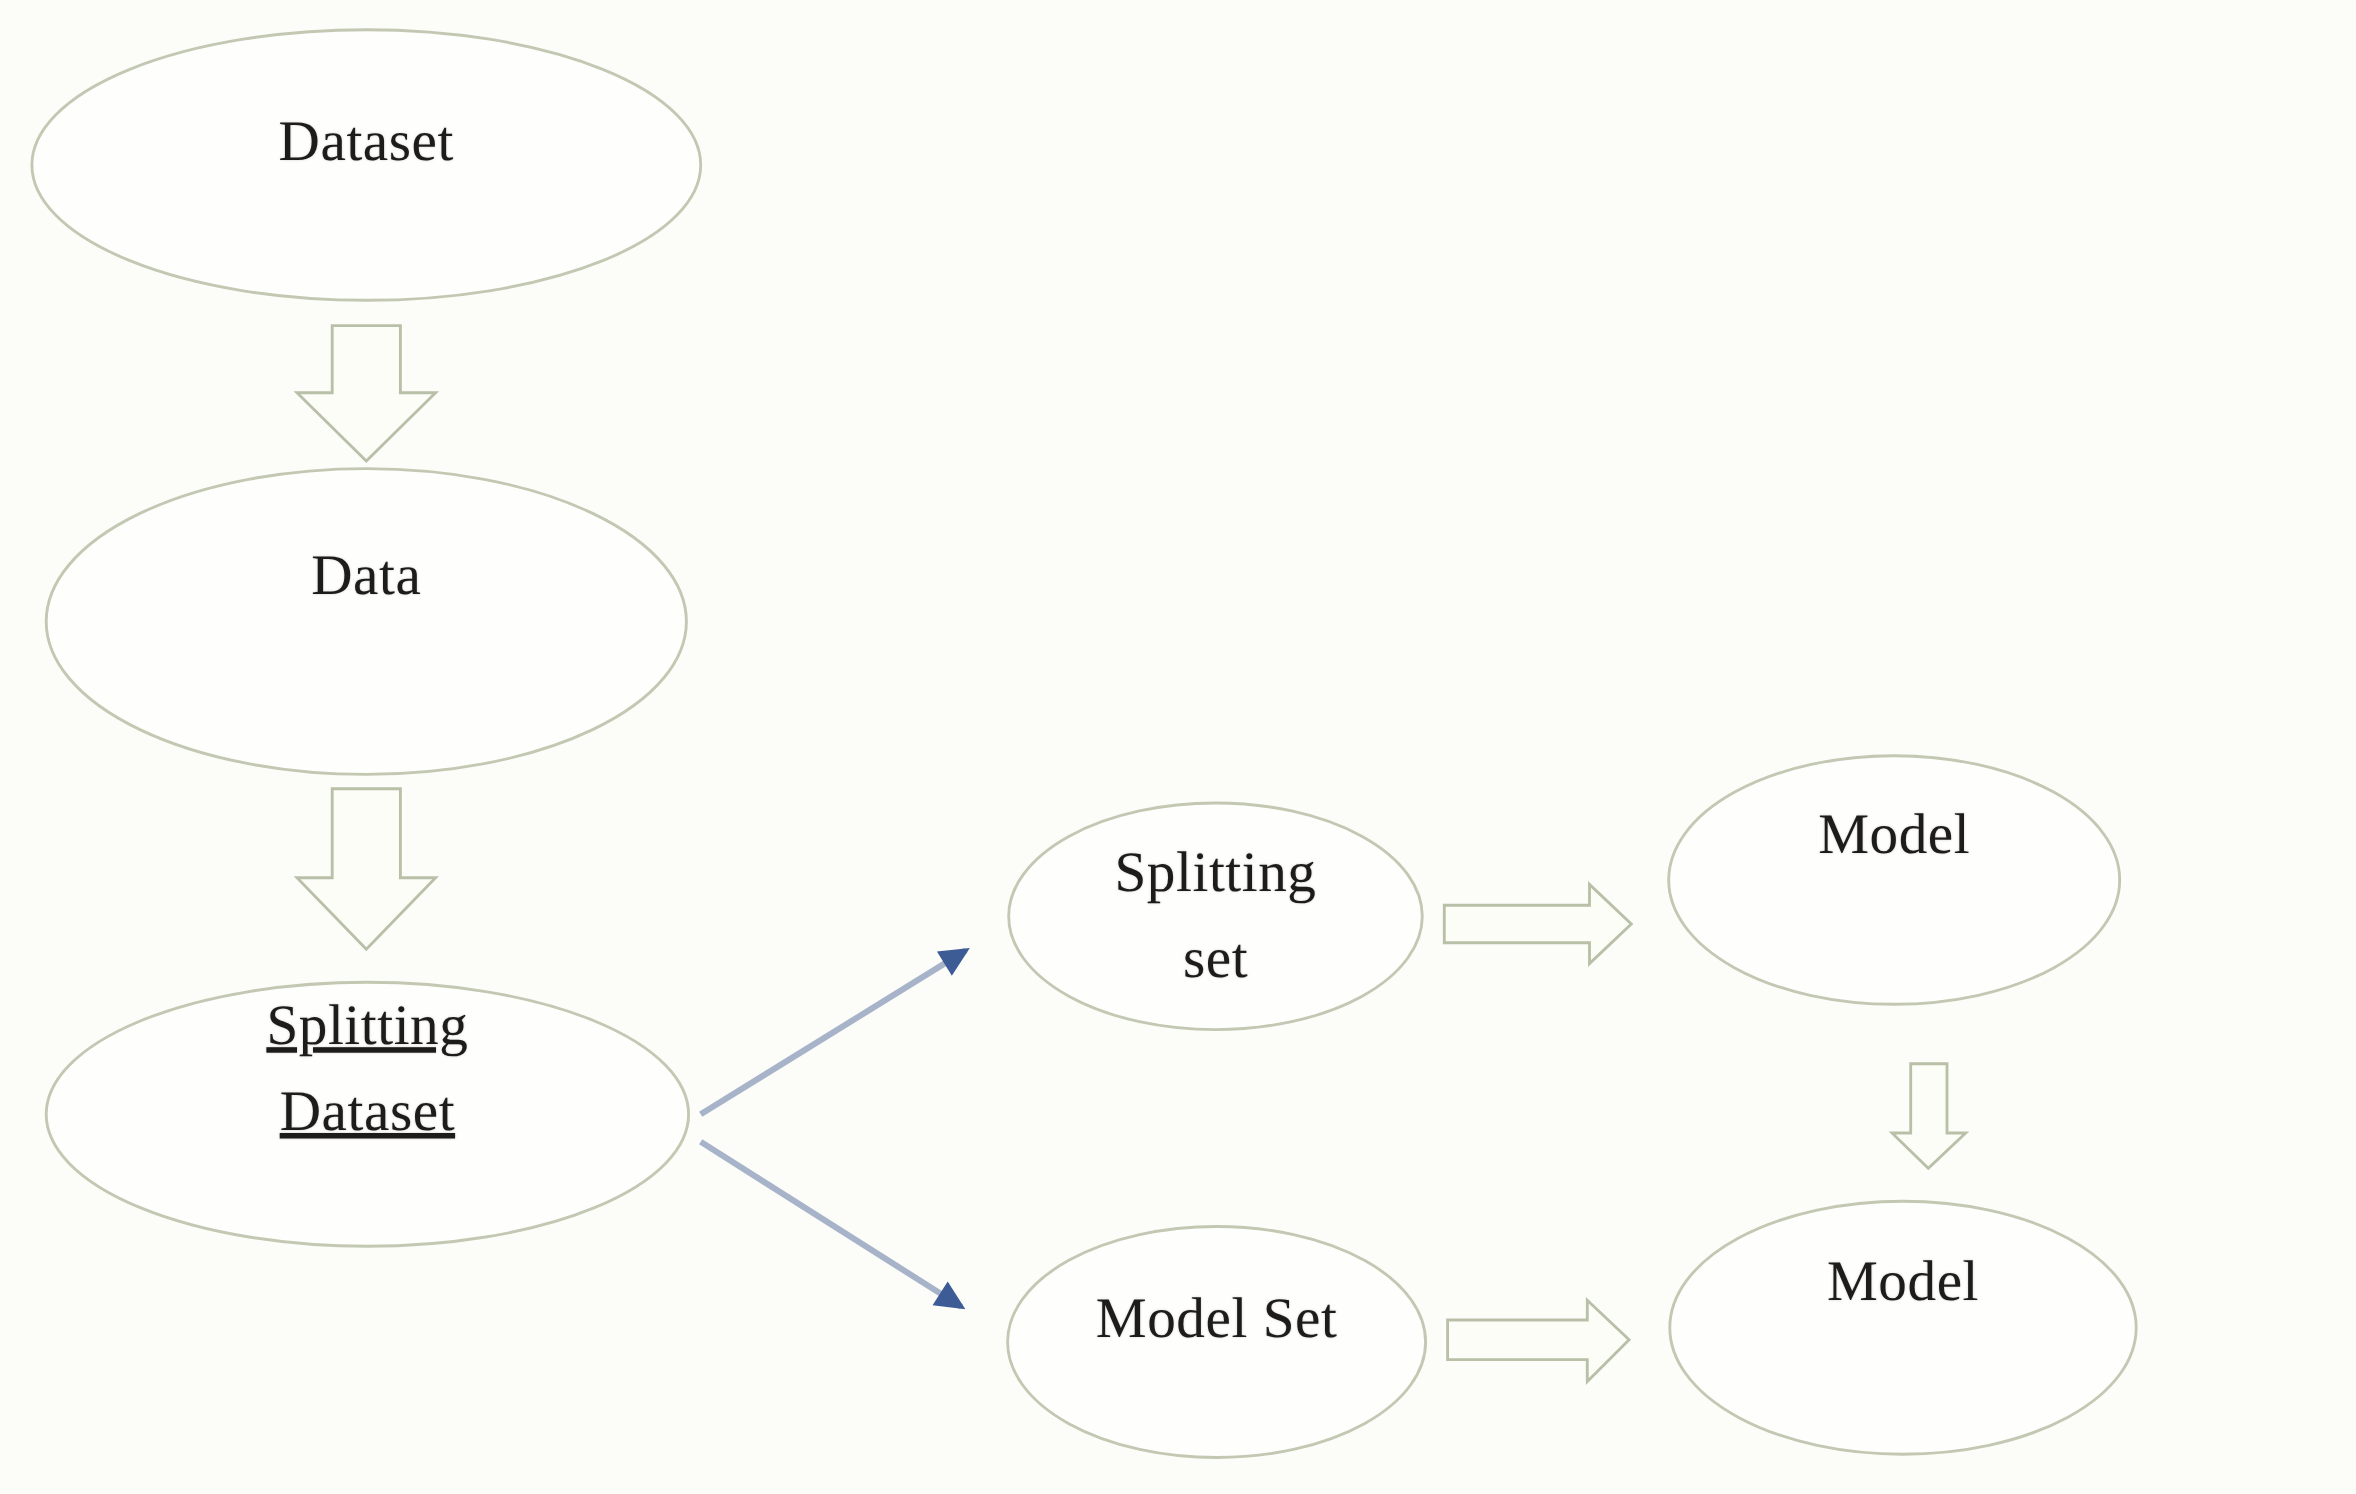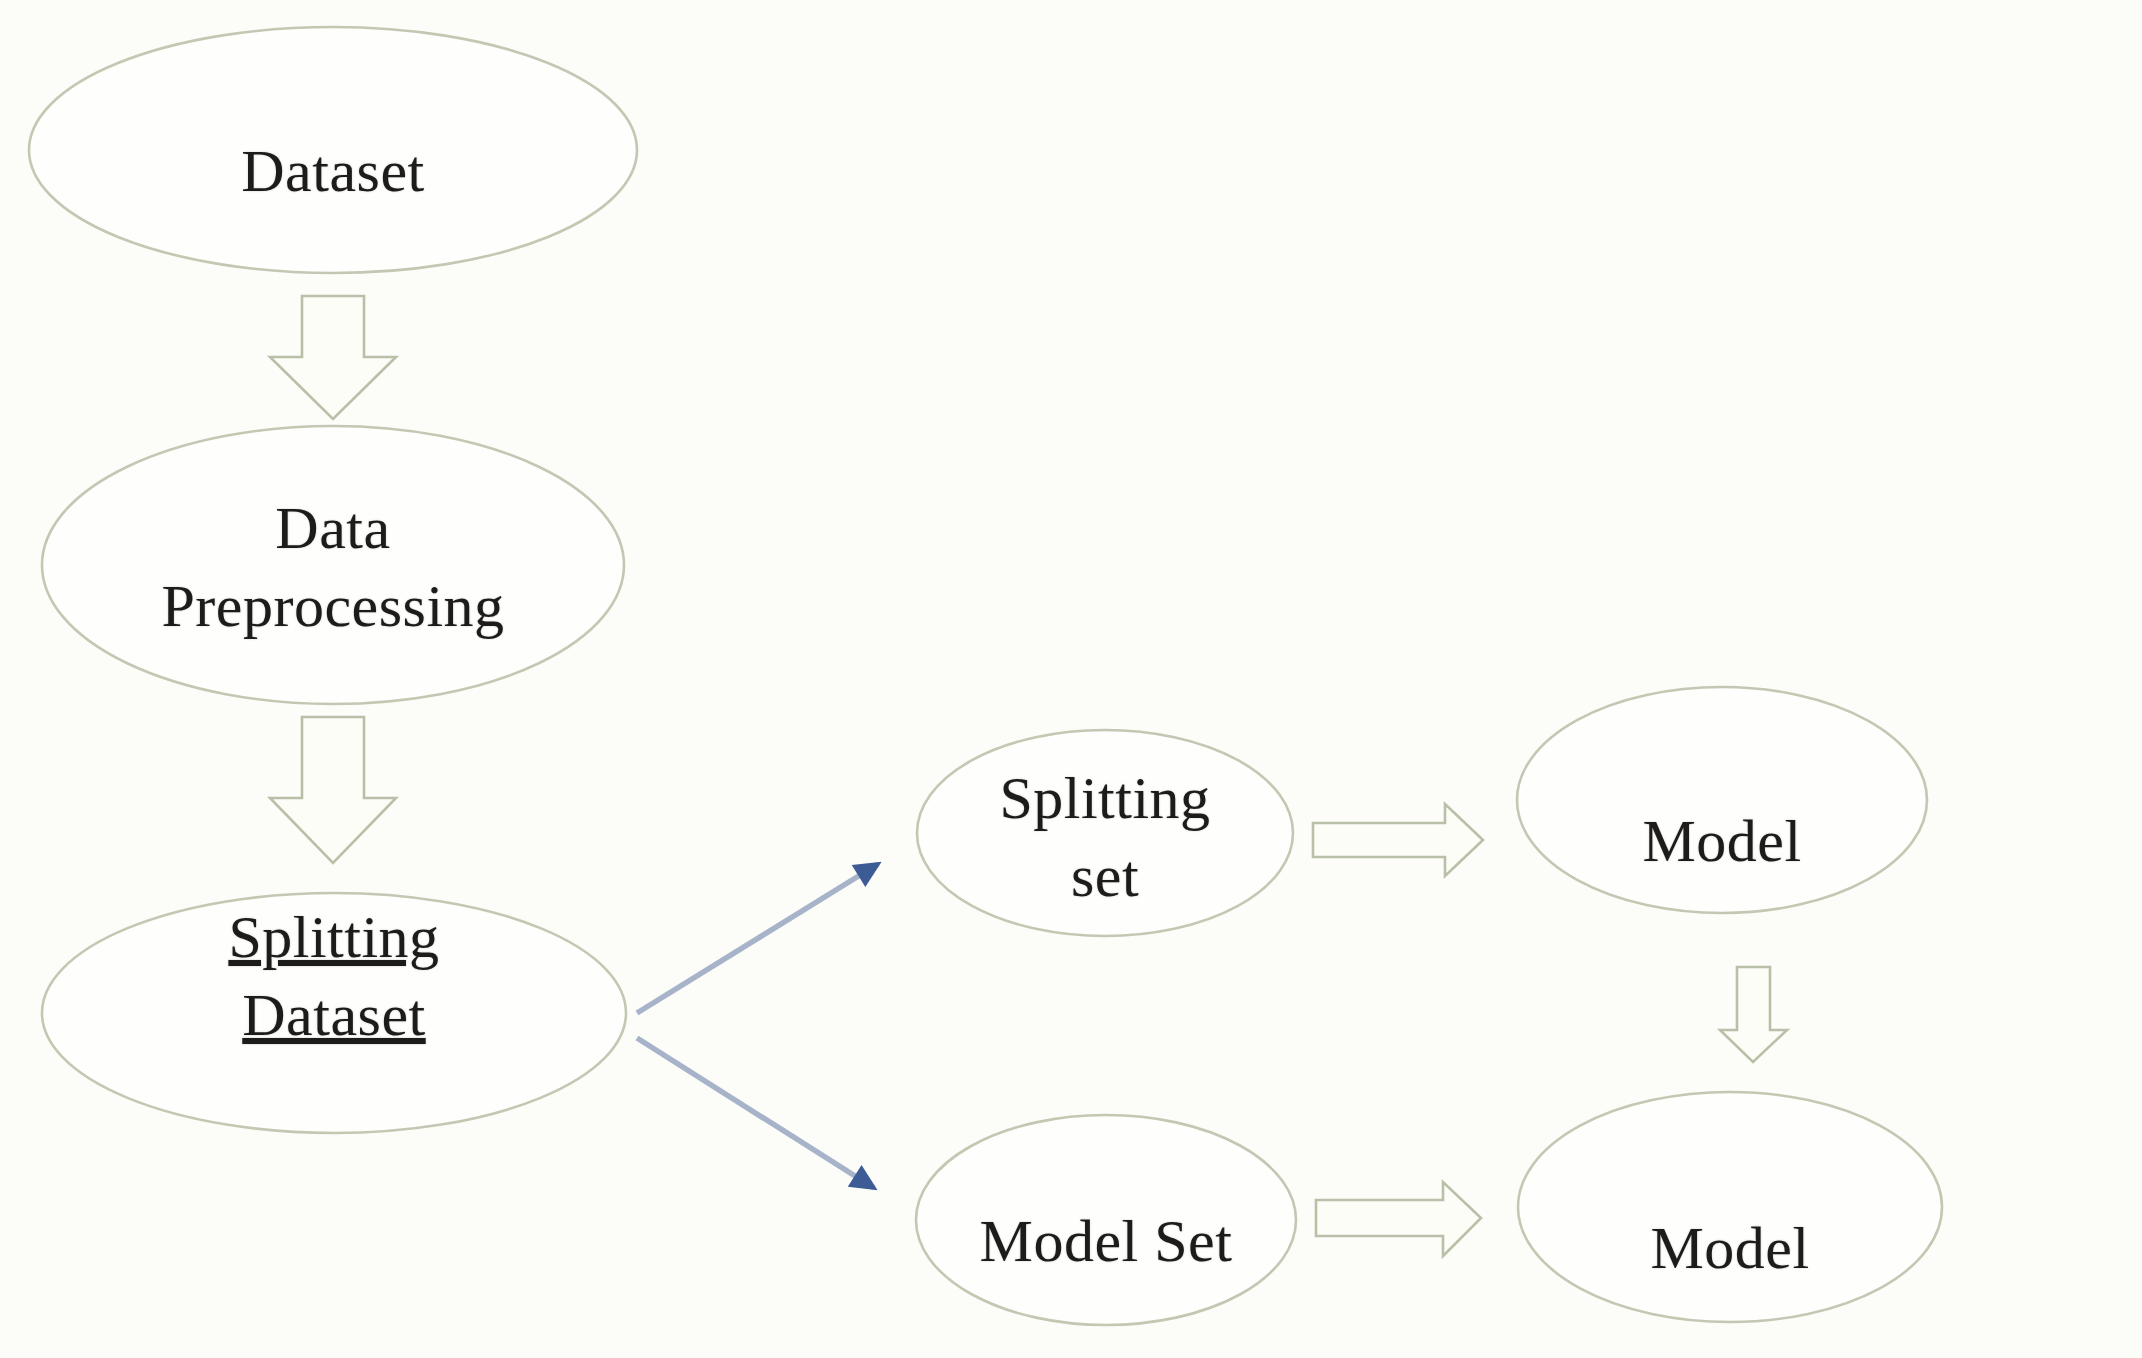--- a/index.html
+++ b/index.html
@@ -38,24 +38,24 @@
     fill: none;
   }
   .conn-head-shape {
     fill: var(--conn-head, #3d5c96);
   }
   .label {
     position: absolute;
     display: flex;
     flex-direction: column;
     align-items: center;
-    justify-content: flex-end;
+    justify-content: flex-start;
     text-align: center;
     color: var(--text, #1e1c1a);
-    font-size: 60px;
+    font-size: 52px;
     line-height: 78px;
     letter-spacing: 0.5px;
     text-shadow: 0 0 2px rgba(40,40,40,0.25);
   }
   .label span { display: block; white-space: nowrap; }
 </style>
 </head>
 <body>
 
 <div class="stage">
@@ -84,21 +84,20 @@
     <line class="conn-line" x1="637" y1="1013" x2="878" y2="864" marker-end="url(#blueHead)"></line>
     <line class="conn-line" x1="637" y1="1038" x2="874" y2="1188" marker-end="url(#blueHead)"></line>
   </svg>
 
   <div class="label" style="left:133px; top:90px; width:400px; height:120px;">
     <span>Dataset</span>
   </div>
 
   <div class="label" style="left:83px; top:485px; width:500px; height:160px;">
     <span>Data</span>
-    <span>Preprocessing</span>
   </div>
 
   <div class="label" style="left:134px; top:894px; width:400px; height:160px;text-decoration:underline;">
     <span>Splitting</span>
     <span>Dataset</span>
   </div>
 
   <div class="label" style="left:955px; top:755px; width:300px; height:160px;">
     <span>Splitting</span>
     <span>set</span>

